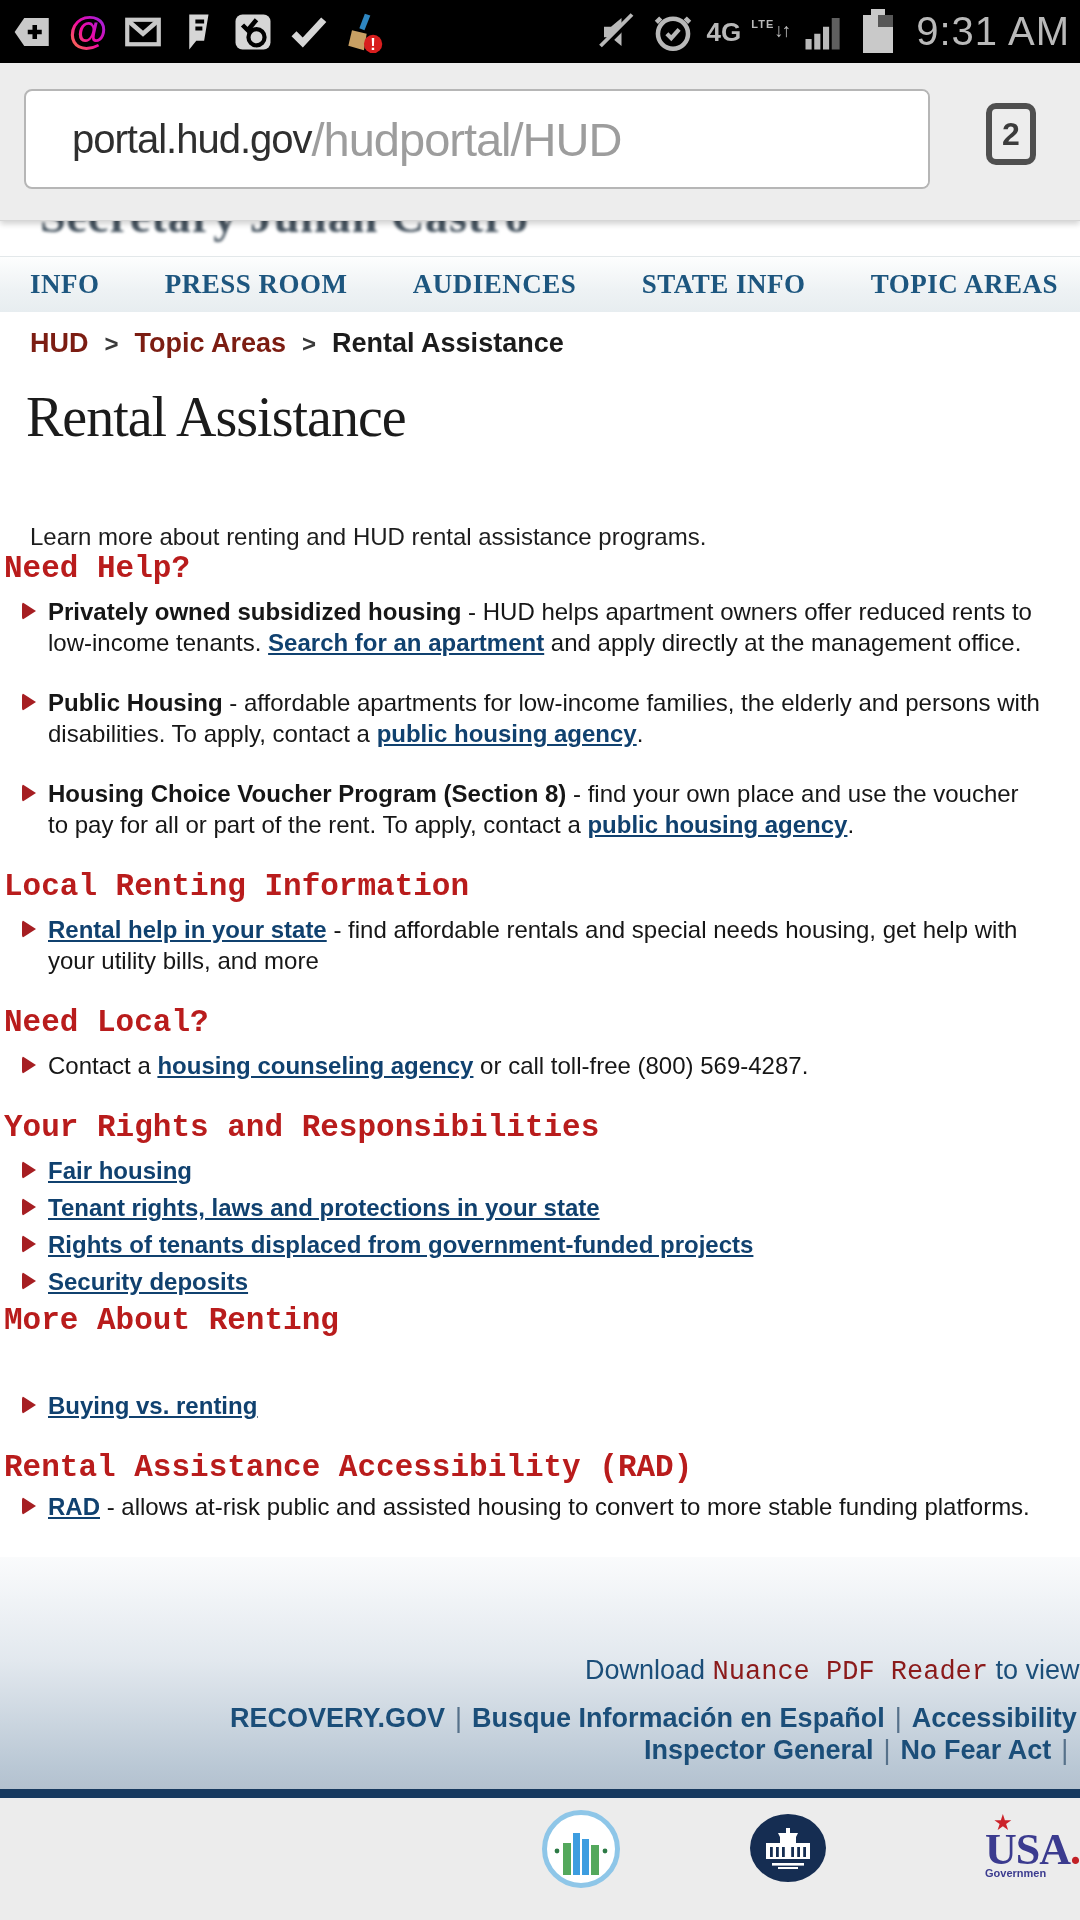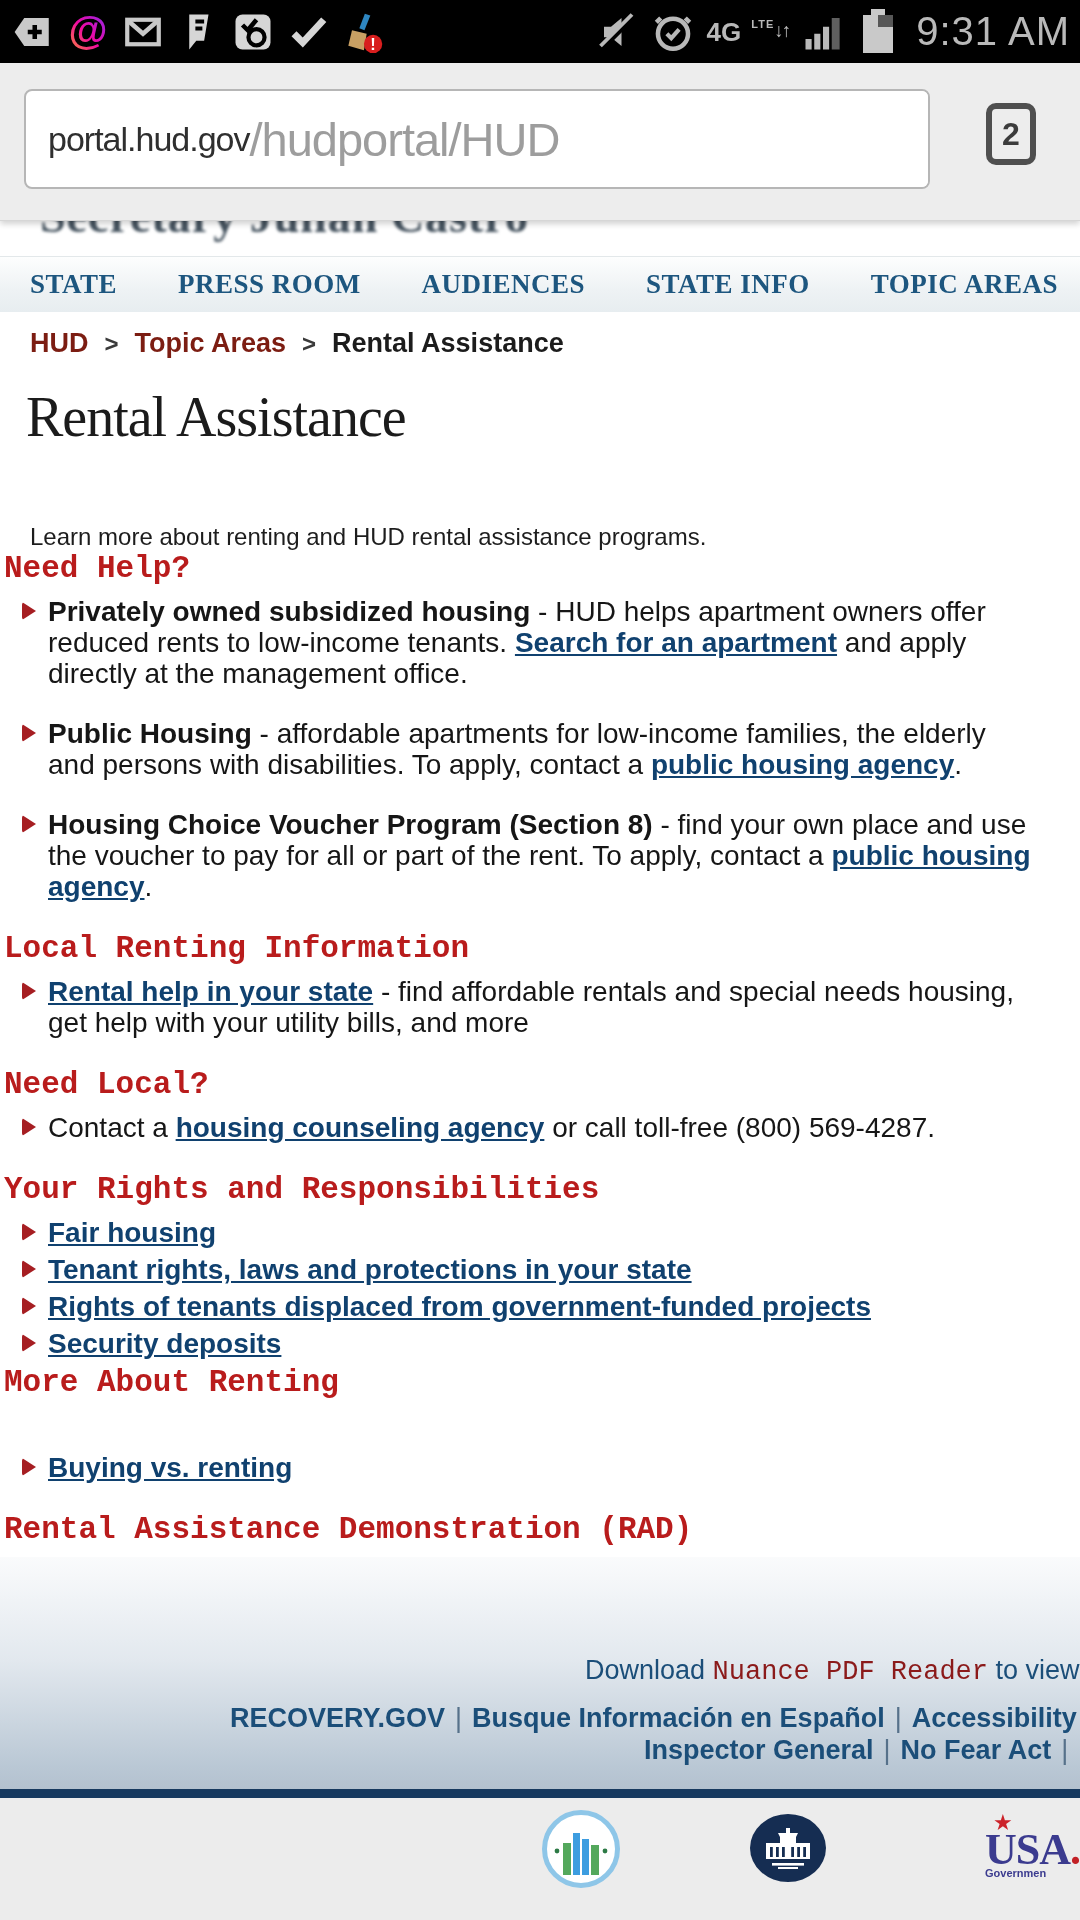--- a/index.html
+++ b/index.html
@@ -17,21 +17,21 @@
   .net-tech{font-size:26px;font-weight:bold;}
   .net-sub{font-size:11px;font-weight:bold;margin-left:10px;letter-spacing:1px;}
   .net-arrows{font-size:19px;letter-spacing:-2px;margin-top:-2px;}
 
   
   .urlbar{position:absolute;top:63px;left:0;width:1080px;height:157px;background:#ededed;
           border-bottom:1px solid #d6d6d6;box-shadow:0 3px 6px rgba(0,0,0,.18);z-index:5;}
   .url-input{position:absolute;left:24px;top:26px;width:906px;height:100px;background:#fff;
              border:2px solid #b6b6b6;border-radius:8px;box-sizing:border-box;display:flex;
              align-items:center;padding-left:22px;overflow:hidden;white-space:nowrap;}
-  .url-host{font-size:34px;color:#2f2f2f;letter-spacing:-1px;}
+  .url-host{font-size:40px;color:#2f2f2f;letter-spacing:-1px;margin-left:24px;}
   .url-path{font-size:47px;color:#9d9d9d;letter-spacing:-1px;}
   .url-fade{position:absolute;right:0;top:0;width:90px;height:100%;
             background:linear-gradient(90deg,rgba(255,255,255,0),#fff);}
   .tabs-btn{position:absolute;left:986px;top:40px;width:50px;height:62px;border:6px solid #4f4f4f;
             border-radius:10px;box-sizing:border-box;display:flex;align-items:center;justify-content:center;
             font-size:32px;font-weight:bold;color:#3c3c3c;background:#ededed;}
 
   
   .content{position:absolute;top:220px;left:0;width:1080px;height:1337px;background:#fff;}
   .clipped-banner{height:36px;overflow:hidden;position:relative;}
@@ -50,21 +50,21 @@
                font-size:56px;color:#1b1b1b;letter-spacing:-1px;}
   .intro{margin:74px 0 0 30px;font-size:24px;color:#1d1d1d;}
   h2.sec{margin:0 0 0 4px;font-family:Liberation Mono, monospace;font-weight:bold;font-size:31px;color:#b91c1c;}
   .sec-needhelp{margin-top:36px;}
   .sec-local{margin-top:64px;}
   .sec-advice{margin-top:56px;}
   .sec-rights{margin-top:26px;}
   .sec-more{margin-top:44px;}
   .sec-rad{margin-top:86px;}
   ul.blist{list-style:none;margin:10px 0 0 0;padding:0 40px 0 22px;}
-  ul.blist li{position:relative;padding-left:26px;margin-bottom:29px;font-size:28px;
+  ul.blist li{position:relative;padding-left:26px;margin-bottom:29px;font-size:24px;
               line-height:31px;color:#161616;}
   ul.blist.tight li{margin-bottom:6px;}
   .tri{position:absolute;left:0;top:6px;width:0;height:0;border-left:14px solid #a61e22;
        border-top:9px solid transparent;border-bottom:9px solid transparent;border-radius:3px;}
   .b{font-weight:bold;}
   a.blink{color:#10416f;font-weight:bold;text-decoration:underline;}
 
   
   .footgrad{position:absolute;top:1557px;left:0;width:1080px;height:232px;
             background:linear-gradient(180deg,#fafbfc 0%,#e2e8ee 45%,#bac8d5 90%,#b3c1cf 100%);}
@@ -196,21 +196,21 @@
     <div class="tabs-btn">2</div>
   </div>
 
   <div class="content">
 
     <div class="clipped-banner">
       <span>Secretary Julián Castro</span>
     </div>
 
     <nav class="mainnav">
-      <a>STATE</a>
+      <a>INFO</a>
       <a>PRESS ROOM</a>
       <a>AUDIENCES</a>
       <a>STATE INFO</a>
       <a>TOPIC AREAS</a>
     </nav>
 
     <div class="breadcrumb">
       <span class="crumb">HUD</span>
       <span class="crumb-sep">&gt;</span>
       <span class="crumb">Topic Areas</span>
@@ -275,21 +275,21 @@
     </ul>
 
     <h2 class="sec sec-more">More About Renting</h2>
     <ul class="blist" style="margin-top:52px;text-decoration:underline;">
       <li>
         <span class="tri"></span>
         <a class="blink">Buying vs. renting</a>
       </li>
     </ul>
 
-    <h2 class="sec sec-rad">Rental Assistance Demonstration (RAD)</h2>
+    <h2 class="sec sec-rad">Rental Assistance Accessibility (RAD)</h2>
     <ul class="blist" style="margin-top:6px;">
       <li>
         <span class="tri"></span>
         <a class="blink">RAD</a><span> - allows at-risk public and assisted housing to convert to more stable funding platforms.</span>
       </li>
     </ul>
   </div>
 
   <div class="footgrad">
     <div class="fline f-download">

